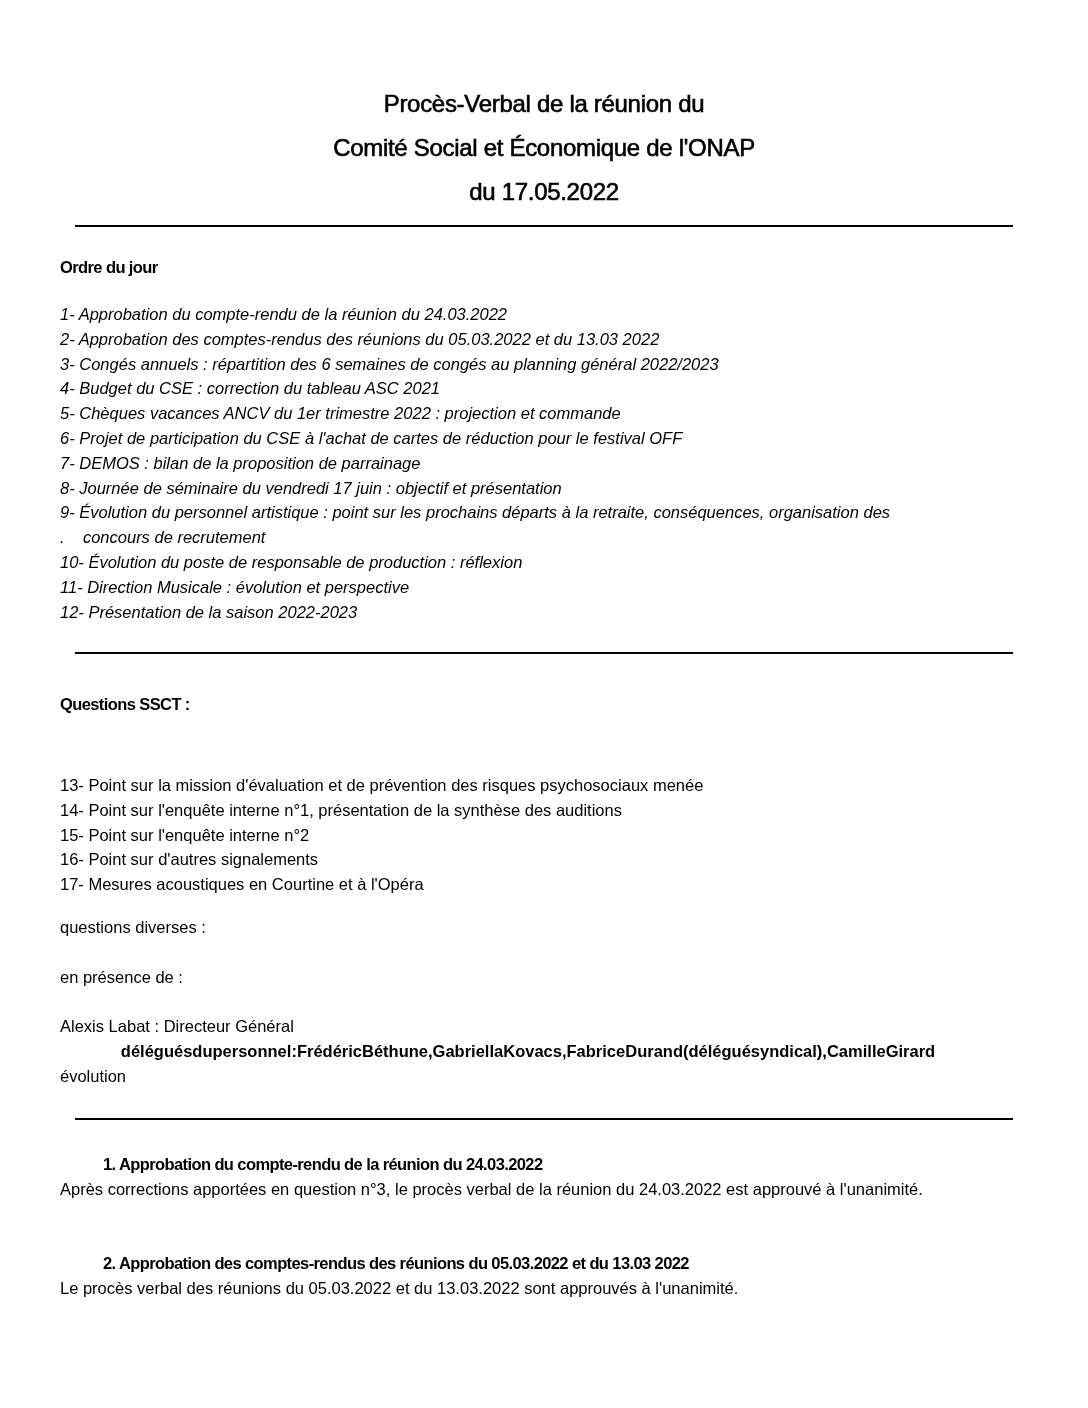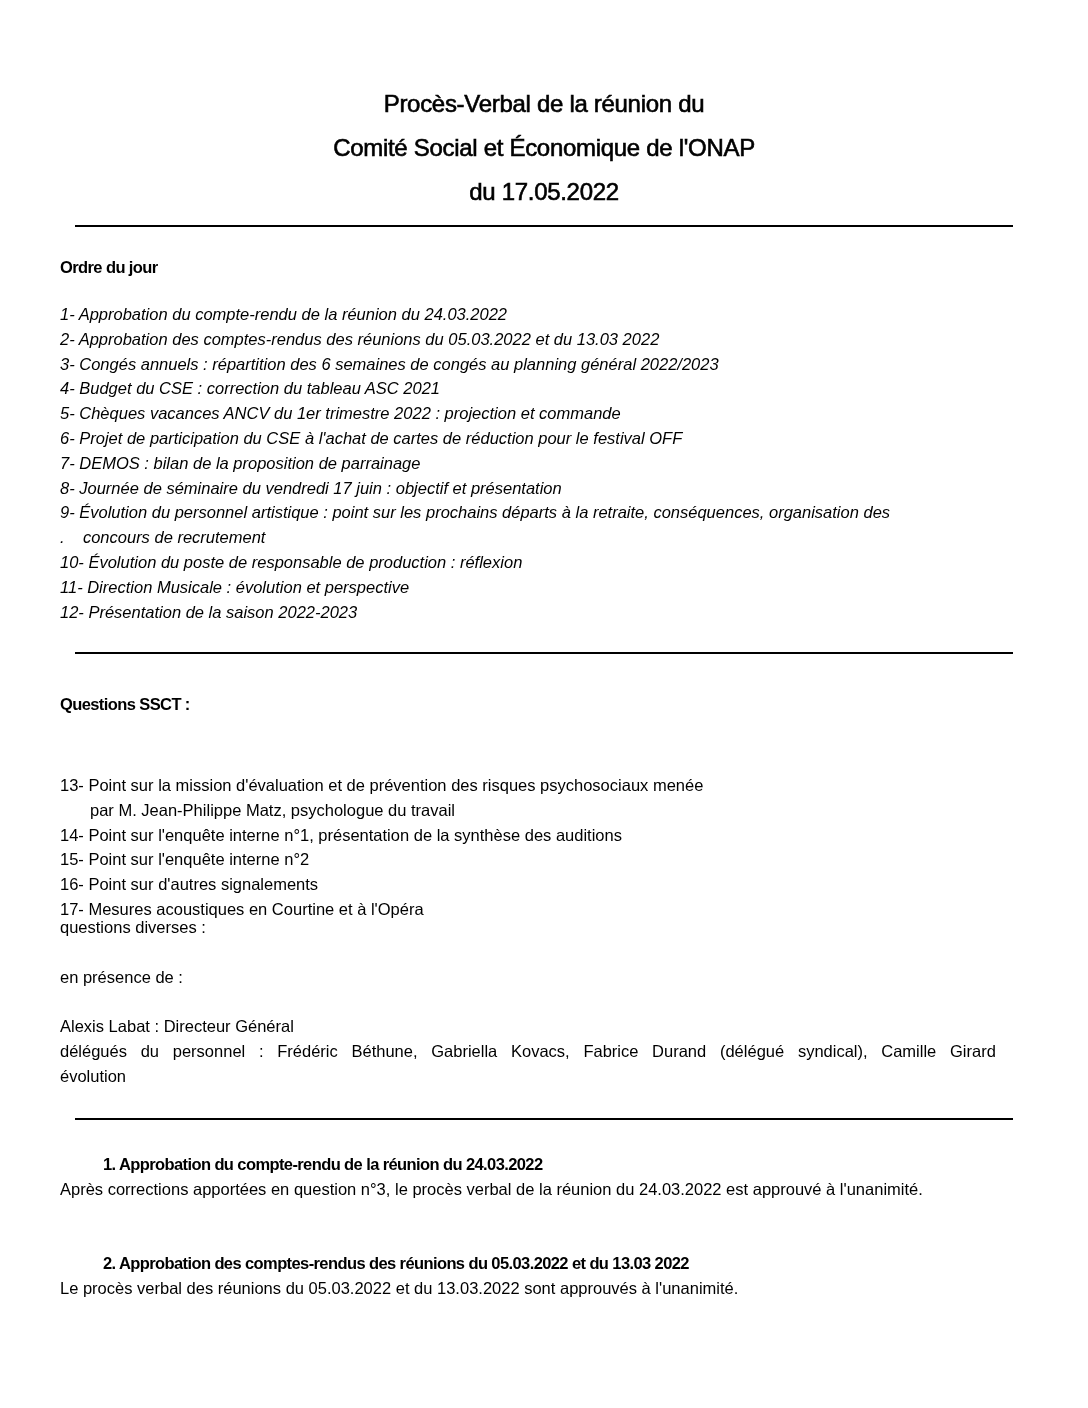--- a/index.html
+++ b/index.html
@@ -16,21 +16,21 @@
     }
     .title div { -webkit-text-stroke: 0.6px #000; }
     .rule {
       position: absolute; left: 75px; width: 938px; height: 2px; background: #000;
     }
     .abs { position: absolute; left: 60px; font-size: 16.5px; line-height: 24.8px; white-space: nowrap; }
     .heading { font-weight: bold; font-size: 16.5px; letter-spacing: -0.6px; }
     .list { margin: 0; padding: 0; list-style: none; }
     .list li { height: 24.8px; line-height: 24.8px; white-space: nowrap; }
     .indent { padding-left: 30px; }
-    .justify-line { width: 936px; display: flex; justify-content: space-between; }
+    .justify-line { width: 936px; display: flex; justify-content: center; font-weight: bold; }
     .section-title { font-weight: bold; letter-spacing: -0.6px; margin-left: 43px; }
     .para { width: 936px; white-space: normal; }
   </style>
 </head>
 <body>
 
 <div class="title">
   <div>Procès-Verbal de la réunion du</div>
   <div>Comité Social et Économique de l'ONAP</div>
   <div>du 17.05.2022</div>
@@ -55,21 +55,20 @@
   <li>11- Direction Musicale : évolution et perspective</li>
   <li>12- Présentation de la saison 2022-2023</li>
 </ul>
 
 <div class="rule" style="top:652px;"></div>
 
 <div class="abs heading" style="top:692px;">Questions SSCT :</div>
 
 <ul class="list abs" style="top:741px;margin-top:32px;">
   <li>13- Point sur la mission d'évaluation et de prévention des risques psychosociaux menée</li>
-  <li class="indent">par M. Jean-Philippe Matz, psychologue du travail</li>
   <li>14- Point sur l'enquête interne n°1, présentation de la synthèse des auditions</li>
   <li>15- Point sur l'enquête interne n°2</li>
   <li>16- Point sur d'autres signalements</li>
   <li>17- Mesures acoustiques en Courtine et à l'Opéra</li>
 </ul>
 
 <div class="abs" style="top:915px;">questions diverses :</div>
 
 <div class="abs" style="top:965px;">en présence de :</div>
 

